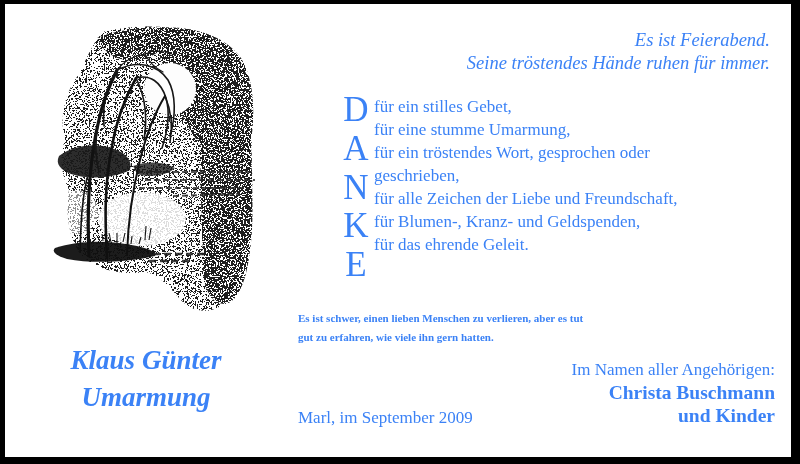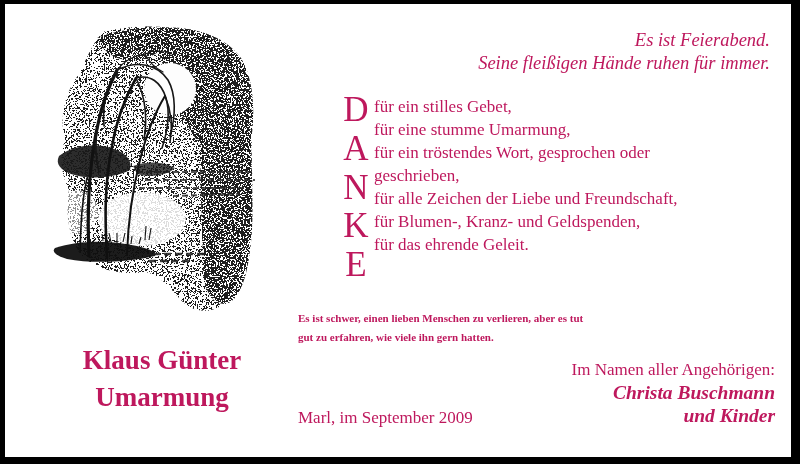--- a/index.html
+++ b/index.html
@@ -6,21 +6,21 @@
   .card {
     position: relative;
     width: 800px;
     height: 464px;
     box-sizing: border-box;
     background: #ffffff;
     border-style: solid;
     border-color: #000000;
     border-width: 4px 9px 7px 5px;
     font-family: "Liberation Serif", "DejaVu Serif", serif;
-    color: #be185d;
+    color: #3b82f6;
     overflow: hidden;
   }
   .card * { box-sizing: border-box; }
 
   .art {
     position: absolute;
     left: 48px; top: 22px;
     width: 208px; height: 288px;
   }
 
@@ -60,38 +60,38 @@
     position: absolute;
     left: 293px; top: 305px;
     font-size: 11px;
     line-height: 19px;
     font-weight: bold;
   }
   .closing > div { white-space: nowrap; }
 
   .deceased {
     position: absolute;
-    left: 40px; top: 338px;
+    left: 24px; top: 338px;
     width: 234px;
     text-align: center;
     font-weight: bold;
+    font-style: italic;
     font-size: 27px;
     line-height: 37px;
   }
 
   .behalf {
     position: absolute;
     left: 538px; top: 354px;
     width: 232px;
     text-align: right;
   }
   .behalf-label { font-size: 17px; line-height: 24px; white-space: nowrap; }
   .family {
     font-weight: bold;
-    font-style: italic;
     font-size: 19.5px;
     line-height: 22.5px;
     white-space: nowrap;
   }
 
   .place-date {
     position: absolute;
     left: 293px; top: 402px;
     font-size: 17px;
     line-height: 23px;
@@ -186,21 +186,21 @@
         <path d="M 86 218 l 2 -7"></path>
           <path d="M 50 215 l -1 -7"></path>
         <path d="M 92 214 l 1 -14"></path>
           <path d="M 96 214 l 2 -12"></path>
       </g>
     </g>
   </svg>
 
   <div class="epigraph">
     <div>Es ist Feierabend.</div>
-    <div>Seine fleißigen Hände ruhen für immer.</div>
+    <div>Seine tröstendes Hände ruhen für immer.</div>
   </div>
 
   <div class="danke">
     <div class="danke-letters">
       <span>D</span>
       <span>A</span>
       <span>N</span>
       <span>K</span>
       <span>E</span>
     </div>

